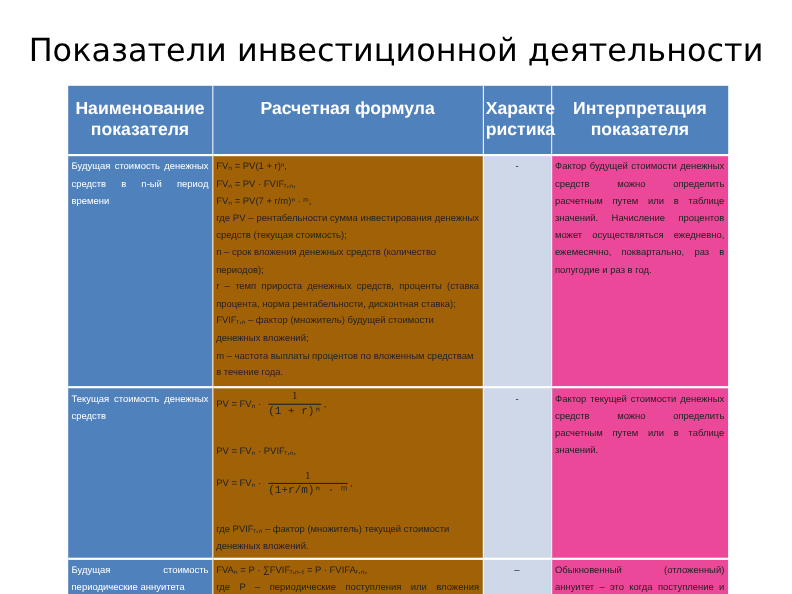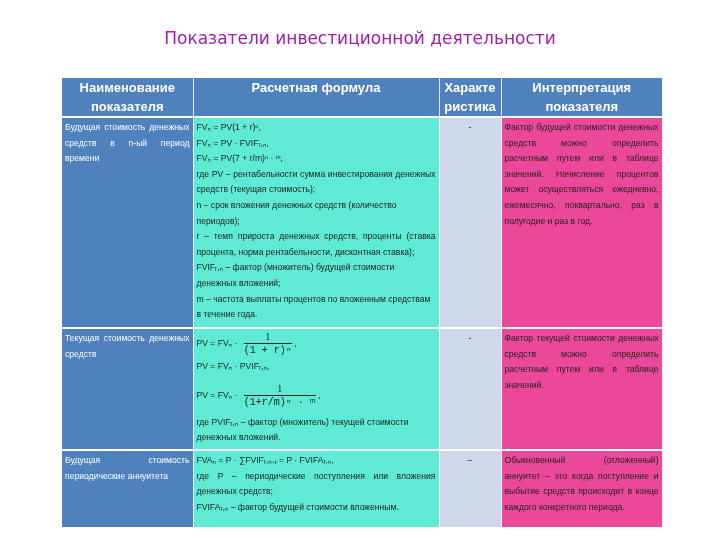--- a/index.html
+++ b/index.html
@@ -1,27 +1,27 @@
 <!DOCTYPE html>
 <html><head>
 <meta charset="utf-8">
 <style>
   html, body { margin:0; padding:0; }
   body { width:720px; height:540px; background:#ffffff; position:relative; overflow:hidden;
          font-family:"Liberation Sans", sans-serif; }
   .title { position:absolute; left:0; width:720px; top:28px; text-align:center;
-           font-family:"DejaVu Sans", sans-serif; font-size:17px; color:#a21caf; letter-spacing:0px; }
+           font-family:"DejaVu Sans", sans-serif; font-size:29px; color:#000000; letter-spacing:0px; }
   table { position:absolute; left:62px; top:78px; width:600px; border-collapse:collapse; table-layout:fixed; }
-  th { background:#4f81bd; color:#fff; font-weight:bold; font-size:13px; line-height:19px;
-       text-align:center; vertical-align:top; padding:0 2px; border-right:1px solid #e8eef7; border-bottom:2px solid #fff; }
+  th { background:#4f81bd; color:#fff; font-weight:bold; font-size:16px; line-height:19px;
+       text-align:center; vertical-align:top; padding:12px 2px; border-right:1px solid #e8eef7; border-bottom:2px solid #fff; }
   th:last-child { border-right:none; }
   td { font-size:8.6px; line-height:15.6px; vertical-align:top; padding:2px 3px; color:#222;
        border-right:1px solid #f0f3f8; border-bottom:2px solid #fff; }
   td.name { background:#4f81bd; color:#fff; text-align:justify; text-align-last:left; }
-  td.formula { background:#5eead4; }
+  td.formula { background:#a16207; }
   td.char { background:#cfd8e9; text-align:center; }
   td.interp { background:#ec4899; text-align:justify; text-align-last:left; }
   .line { display:block; }
   .frac { display:inline-block; vertical-align:middle; text-align:center; font-family:"Liberation Serif", serif; font-size:10px; margin-left:4px; }
   .frac .num { display:block; border-bottom:1px solid #222; padding:0 6px; line-height:12px; }
   .frac .den { display:block; line-height:13px;font-family:Liberation Mono, monospace; }
 </style>
 </head>
 <body>
 
@@ -62,30 +62,30 @@
       <td class="name">Текущая стоимость денежных средств</td>
       <td class="formula">
         <span class="line" style="height:28px">
           <span>PV = FVₙ ·</span>
           <span class="frac">
             <span class="num">1</span>
             <span class="den">(1 + r)ⁿ</span>
           </span>
           <span>,</span>
         </span>
-        <span class="line" style="margin:0 0 8px">PV = FVₙ · PVIFᵣ,ₙ,</span>
+        <span class="line" style="margin:20px 0 8px">PV = FVₙ · PVIFᵣ,ₙ,</span>
         <span class="line" style="height:30px">
           <span>PV = FVₙ ·</span>
           <span class="frac">
             <span class="num">1</span>
             <span class="den">(1+r/m)ⁿ · ᵐ</span>
           </span>
           <span>,</span>
         </span>
-        <span class="line" style="margin-top:2px">где PVIFᵣ,ₙ – фактор (множитель) текущей стоимости денежных вложений.</span>
+        <span class="line" style="margin-top:17px">где PVIFᵣ,ₙ – фактор (множитель) текущей стоимости денежных вложений.</span>
       </td>
       <td class="char">-</td>
       <td class="interp">Фактор текущей стоимости денежных средств можно определить расчетным путем или в таблице значений.</td>
     </tr>
     <tr style="height:78px">
       <td class="name">Будущая стоимость периодические аннуитета</td>
       <td class="formula">
         <span class="line">FVAₙ = P · ∑FVIFᵣ,ₙ₋ₜ = P · FVIFAᵣ,ₙ,</span>
         <span class="line" style="text-align:justify">где P – периодические поступления или вложения денежных средств;</span>
         <span class="line">FVIFAᵣ,ₙ – фактор будущей стоимости вложенным.</span>

